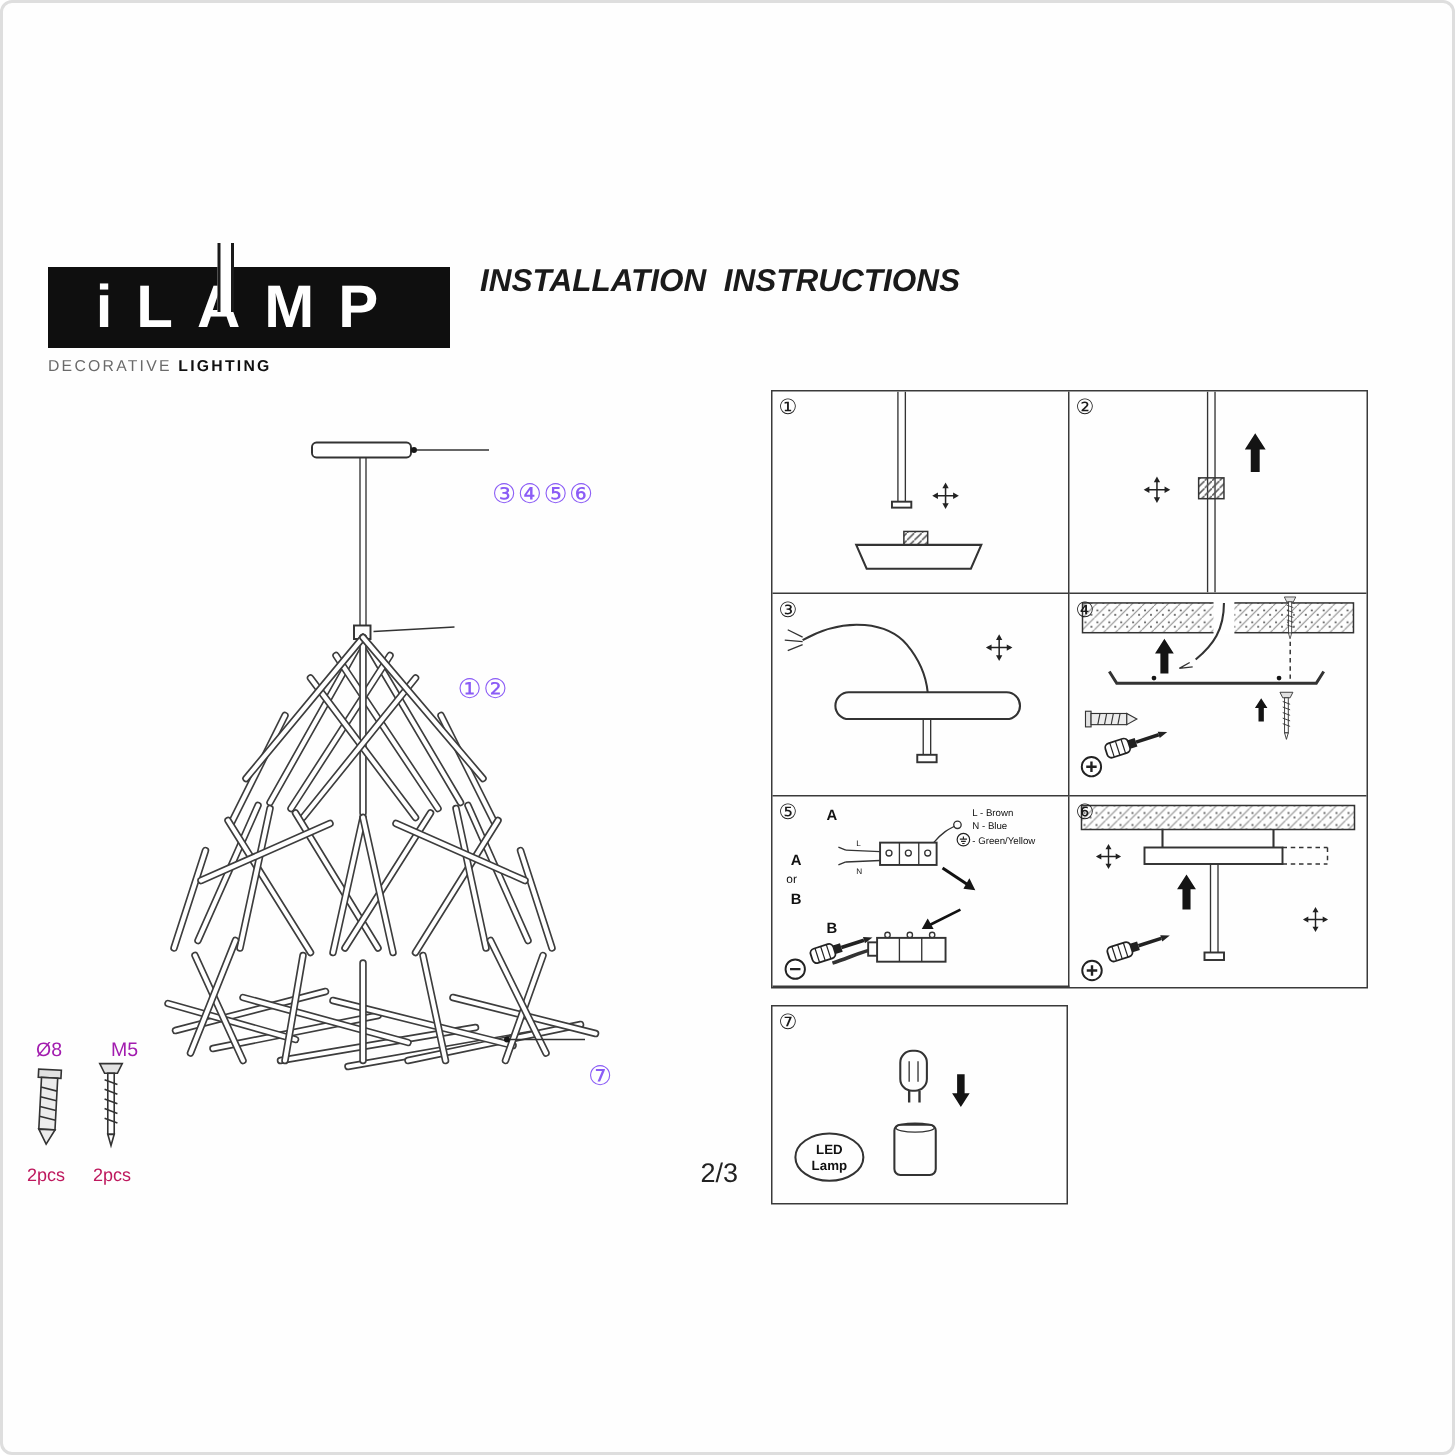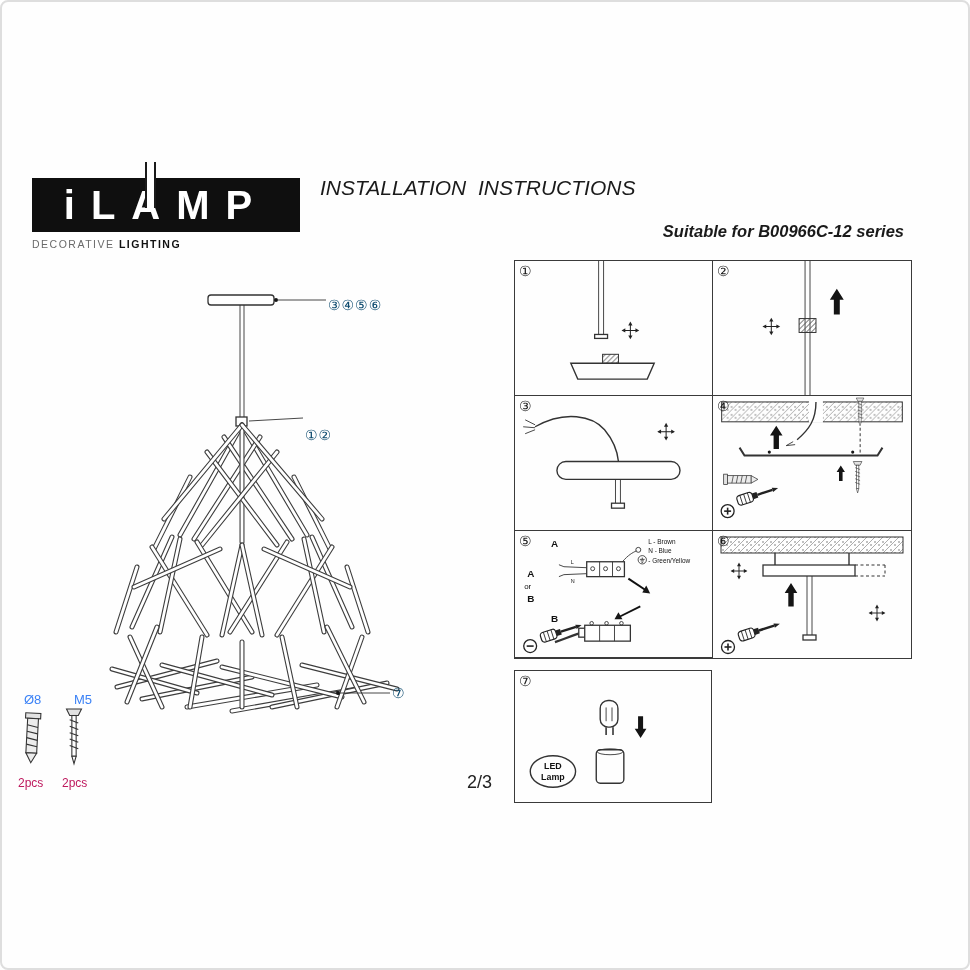--- a/index.html
+++ b/index.html
@@ -10,40 +10,40 @@
   
   .logo-box{position:absolute;left:30px;top:176px;width:268px;height:54px;background:#0f0f0f;}
   .logo-text{position:absolute;left:0;top:0;width:100%;height:54px;line-height:54px;text-align:center;
     color:#fff;font-weight:bold;font-size:40px;letter-spacing:16px;}
   .logo-bar{position:absolute;left:113px;top:-16px;width:11px;height:46px;background:#fff;
     border-left:2px solid #1a1a1a;border-right:2px solid #1a1a1a;box-sizing:border-box;}
   .logo-tagline{position:absolute;left:30px;top:236px;width:268px;text-align:left;font-size:10.5px;letter-spacing:1.5px;}
   .tag-light{color:#6a6a6a;}
   .tag-bold{color:#111;font-weight:bold;}
 
-  .title{position:absolute;left:318px;top:174px;font-size:21px;font-weight:normal;font-style:italic;white-space:pre;}
+  .title{position:absolute;left:318px;top:174px;font-size:21px;font-weight:bold;font-style:italic;white-space:pre;}
   .subtitle{position:absolute;right:64px;top:220px;font-size:16.5px;font-weight:bold;font-style:italic;}
 
-  .callout{position:absolute;font-size:14px;letter-spacing:1px;color:#0c4a6e;}
+  .callout{position:absolute;font-size:18px;letter-spacing:1px;color:#8b5cf6;margin-top:21px;}
 
   
   .panels{position:absolute;left:512px;top:258px;width:396px;display:grid;
     grid-template-columns:198px 198px;grid-template-rows:135px 135px 127px;border:1px solid #3a3a3a;}
   .panel{position:relative;border-right:1px solid #3a3a3a;border-bottom:1px solid #3a3a3a;box-sizing:border-box;}
   .panel.last-col{border-right:none;}
   .panel.last-row{border-bottom:none;}
   .panel7{position:absolute;left:512px;top:668px;width:198px;height:133px;border:1px solid #3a3a3a;box-sizing:border-box;}
   .step-num{position:absolute;top:2px;left:4px;font-size:14px;z-index:2;}
   .panel svg,.panel7 svg{position:absolute;inset:0;width:100%;height:100%;}
 
   .page-number{position:absolute;left:465px;top:770px;font-size:18px;color:#222;}
 
   
   .hardware{position:absolute;left:14px;top:690px;width:100px;height:110px;}
-  .hw-label{position:absolute;top:0;font-size:13px;color:#3b82f6;}
+  .hw-label{position:absolute;top:0;font-size:13px;color:#a21caf;}
   .hw-qty{position:absolute;top:84px;font-size:12px;color:#be185d;}
 
   
   svg .k{stroke:#333;fill:none;stroke-width:1.4;}
   svg .k2{stroke:#333;fill:none;stroke-width:2;}
   svg .thin{stroke:#333;fill:none;stroke-width:0.9;}
   svg .f{fill:#fff;stroke:#333;stroke-width:1.3;}
   svg .d{fill:#161616;stroke:none;}
   svg text{font-family:"Liberation Sans",sans-serif;fill:#111;}
   .t10b{font-size:10px;font-weight:bold;}
@@ -128,21 +128,20 @@
   <div class="logo-box">
     <div class="logo-text">iLAMP</div>
     <div class="logo-bar"></div>
   </div>
   <div class="logo-tagline">
     <span class="tag-light">DECORATIVE</span>
     <span class="tag-bold">LIGHTING</span>
   </div>
 
   <div class="title">INSTALLATION  INSTRUCTIONS</div>
-  <div class="subtitle">Suitable for B00966C-12 series</div>
 
   <svg class="abs" style="left:100px;top:285px" width="330" height="430" viewBox="0 0 330 430">
     <g>
       <rect x="106" y="8" width="66" height="10" rx="3" class="f"></rect>
       <circle cx="174" cy="13" r="2" class="d"></circle>
     </g>
     <g>
       <line x1="138" y1="18" x2="138" y2="130" class="thin"></line>
       <line x1="142" y1="18" x2="142" y2="130" class="thin"></line>
       <rect x="134" y="130" width="11" height="9" class="f"></rect>

